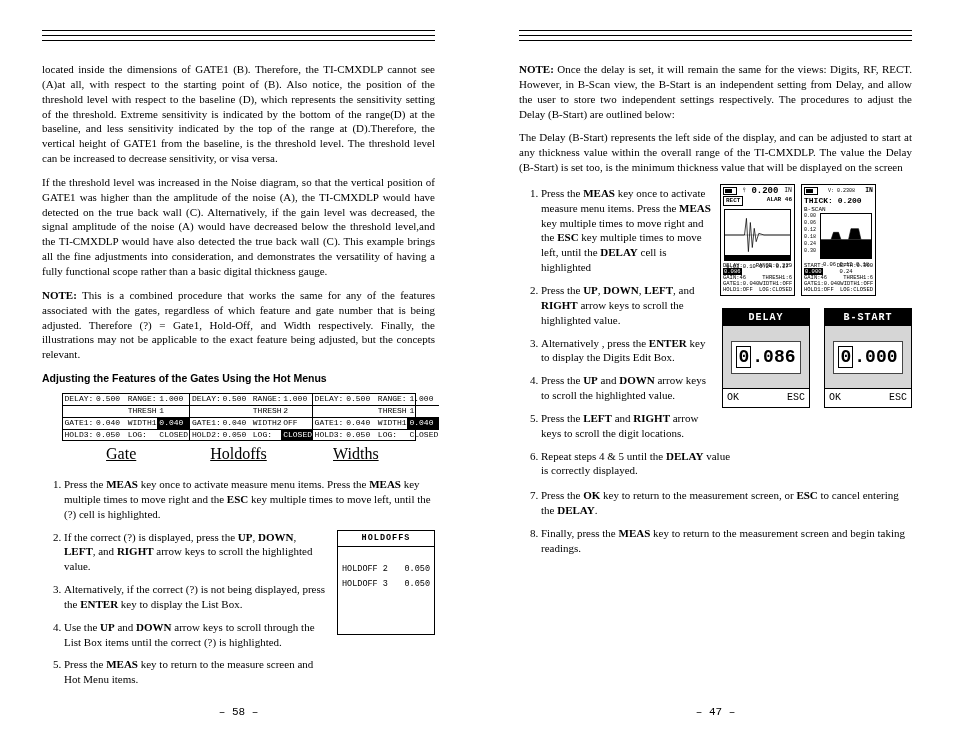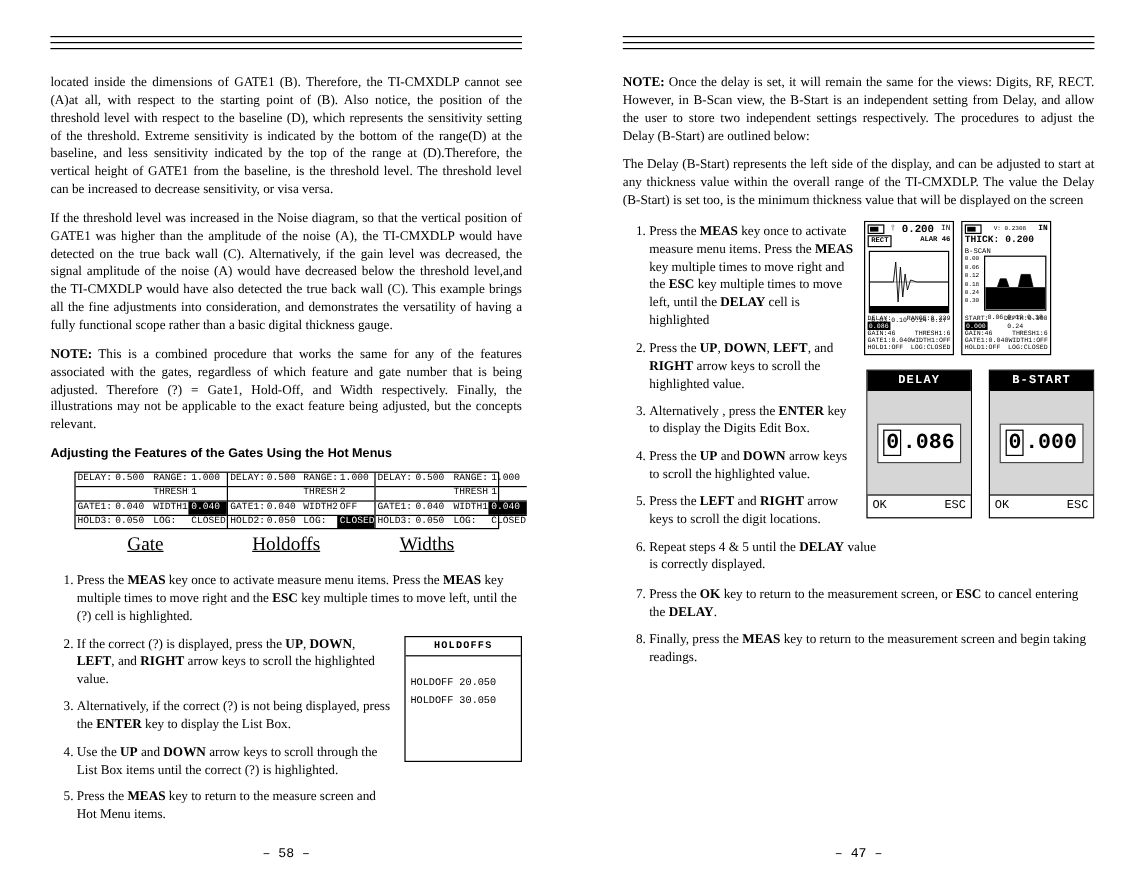--- a/index.html
+++ b/index.html
@@ -61,21 +61,21 @@
   
   .holdoffs {
     float: right;
     width: 96px;
     border:1px solid #000;
     font-family: "Courier New", monospace;
     font-size: 8.5px;
     margin: 0 0 6px 8px;
   }
   .holdoffs .hd-title { text-align:center; font-weight:bold; border-bottom:1px solid #000; padding:2px 0; letter-spacing:1px; }
-  .holdoffs .hd-row { display:flex; justify-content:flex-start; padding:3px 4px 1px 4px; }
+  .holdoffs .hd-row { display:flex; justify-content:space-between; padding:3px 4px 1px 4px; }
   .holdoffs .hd-gap { height:14px; }
 
   
   .rfig { float:right; margin:0 0 6px 8px; }
   .scope-pair { width: 192px; display:flex; gap:6px; }
   .scope {
     width: 75px; height: 112px;
     border:1px solid #000;
     box-sizing:border-box;
     position:relative;
@@ -92,21 +92,21 @@
   .scope .footer .frow{ display:flex; justify-content:space-between; }
   .scope .hi { background:#000; color:#fff; padding:0 1px;}
   .scope svg { width:100%; height:100%; }
 
   .editbox {
     width:88px; border:1px solid #000;
     font-family:"Courier New",monospace;
     box-sizing:border-box;
   }
   .editbox .eb-title{ background:#000; color:#fff; text-align:center; font-size:10px; font-weight:bold; padding:2px 0; letter-spacing:1px;}
-  .editbox .eb-body{ height:86px; background:#d6d6d6; display:flex; align-items:center; justify-content:center; }
+  .editbox .eb-body{ height:62px; background:#d6d6d6; display:flex; align-items:center; justify-content:center; }
   .editbox .eb-val{ background:#fff; border:1px solid #444; padding:3px 4px; font-size:18px; font-weight:bold; letter-spacing:0px; font-family:"Courier New",monospace;}
   .editbox .eb-val .cursor { border:1px solid #000; padding:0 1px; margin-right:1px; }
   .editbox .eb-foot{ display:flex; justify-content:space-between; font-size:10px; padding:2px 4px; border-top:1px solid #000;}
   .edit-pair { width:192px; display:flex; gap:14px; justify-content:flex-end; margin-top:12px;}
 
   .col-wrap { overflow: hidden; }
   .narrow-list { width: 194px; }
 
   .clearfix::after{ content:""; display:block; clear:both; }
 </style>

